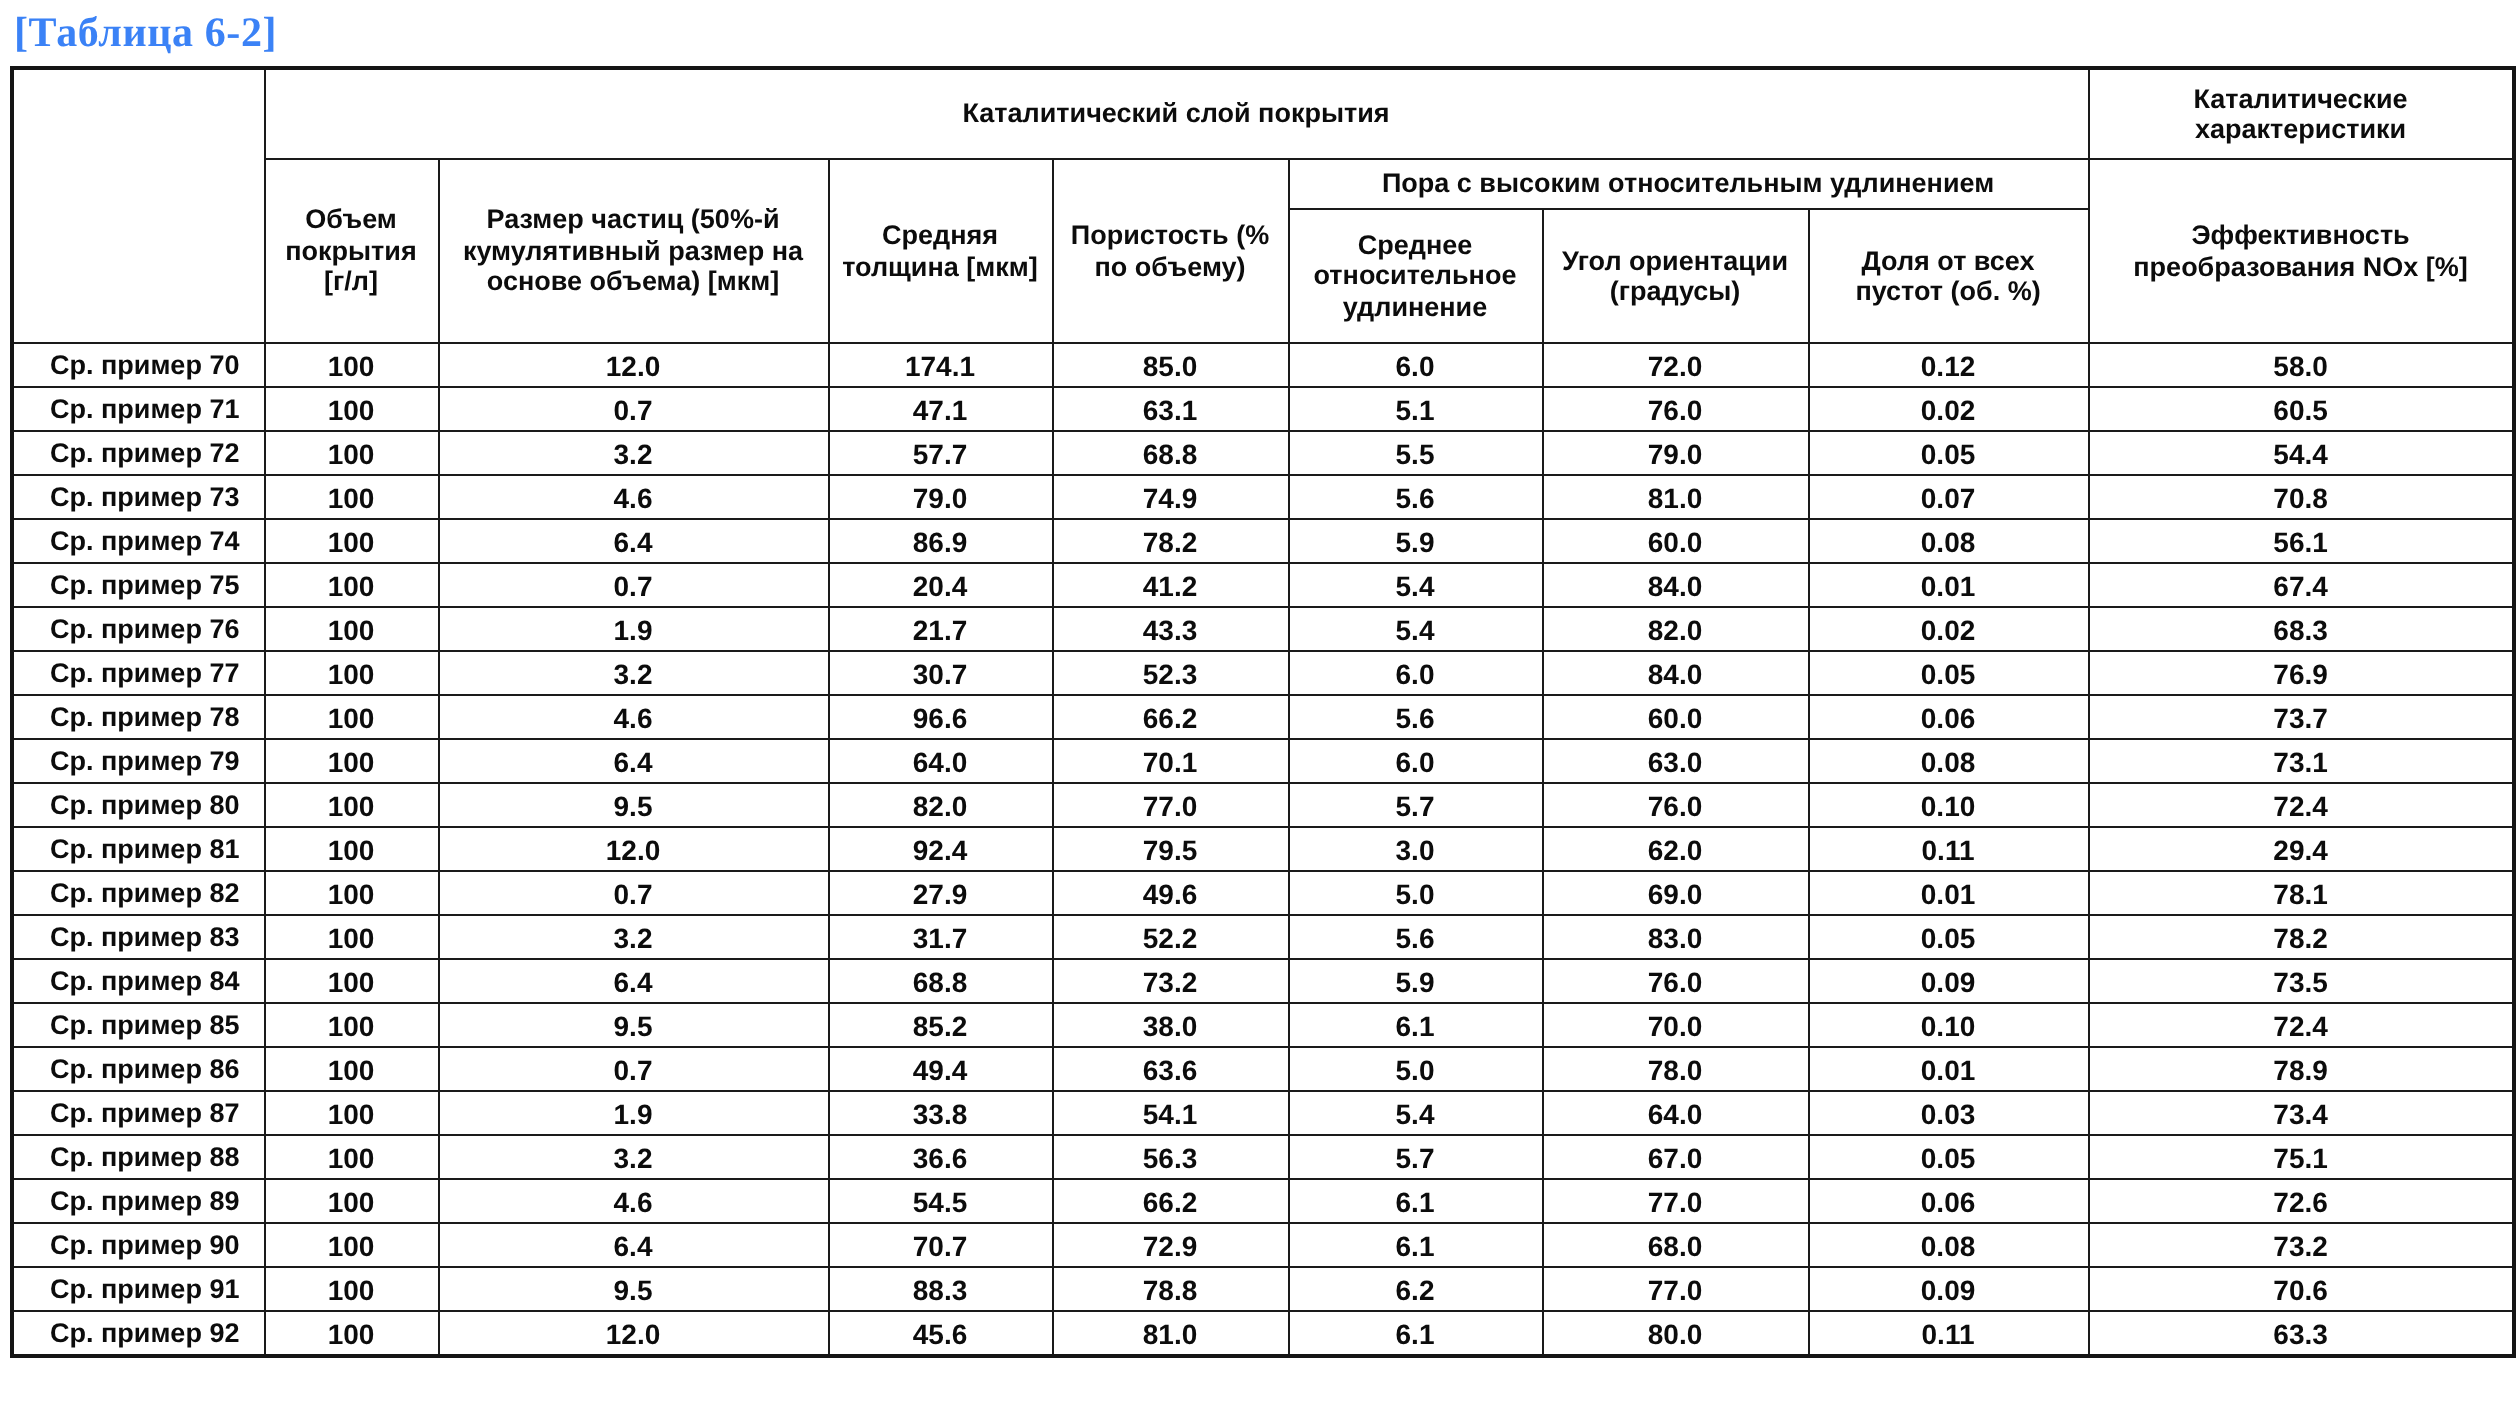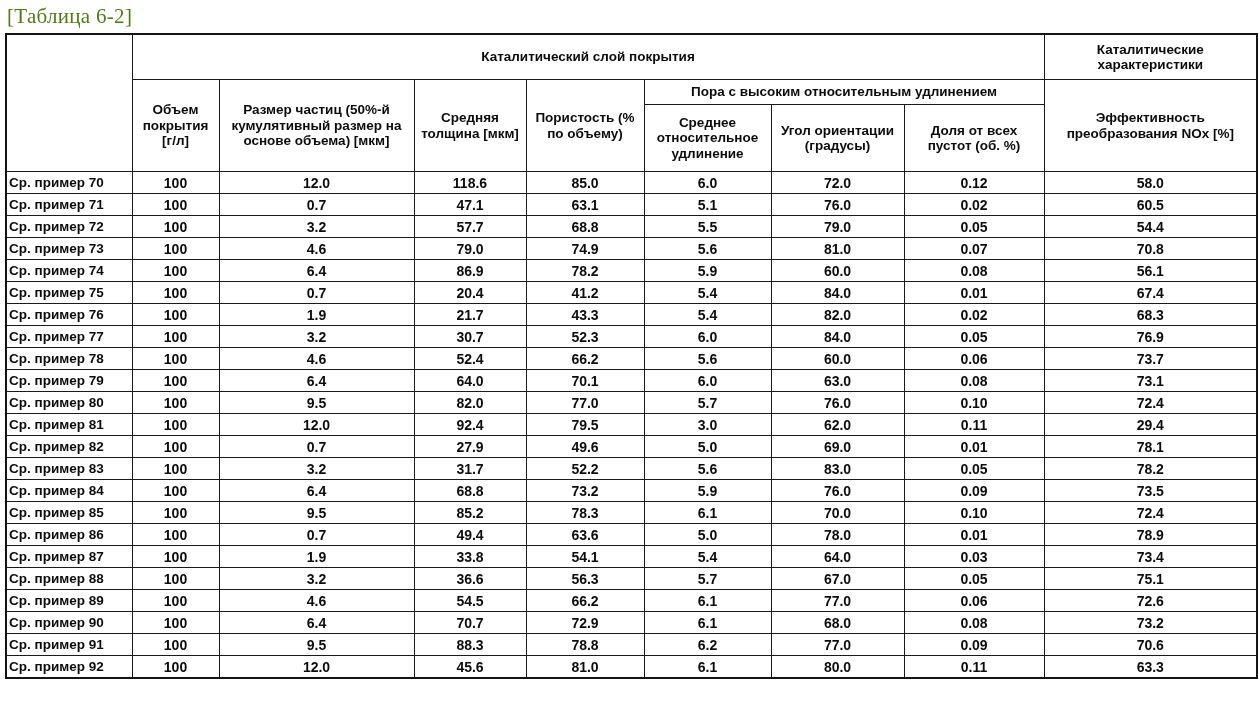--- a/index.html
+++ b/index.html
@@ -11,22 +11,22 @@
     width: 1259px;
     height: 711px;
     font-family: "Liberation Sans", sans-serif;
     color: #0d0d0d;
     position: relative;
     overflow: hidden;
   }
   .page-title {
     font-family: "Liberation Serif", serif;
     font-size: 21px;
-    font-weight: normal;
-    color: #4d7c0f;
+    font-weight: bold;
+    color: #3b82f6;
     margin: 4px 0 4px 7px;
     line-height: 1.2;
     letter-spacing: 0.3px;
   }
   table.data-table {
     border-collapse: collapse;
     table-layout: fixed;
     margin-left: 5px;
     width: 1251px;
     background: #86efac;
@@ -54,21 +54,21 @@
     font-weight: bold;
     text-align: center;
     vertical-align: middle;
     height: 21px;
     padding: 0 2px;
     line-height: 1;
     color: #0c0c0c;
   }
   .data-table tbody td.row-label {
     text-align: left;
-    padding-left: 2px;
+    padding-left: 18px;
     font-size: 13.5px;
     white-space: nowrap;
   }
 </style>
 </head>
 <body>
 
 <div class="page-title">[Таблица 6-2]</div>
 
 <table class="data-table">
@@ -101,21 +101,21 @@
       <th class="h-sub">Среднее относительное удлинение</th>
       <th>Угол ориентации (градусы)</th>
       <th>Доля от всех пустот (об. %)</th>
     </tr>
   </thead>
   <tbody>
       <tr>
         <td class="row-label">Ср. пример 70</td>
         <td>100</td>
         <td>12.0</td>
-        <td>118.6</td>
+        <td>174.1</td>
         <td>85.0</td>
         <td>6.0</td>
         <td>72.0</td>
         <td>0.12</td>
         <td>58.0</td>
       </tr>
       <tr>
         <td class="row-label">Ср. пример 71</td>
         <td>100</td>
         <td>0.7</td>
@@ -189,21 +189,21 @@
         <td>52.3</td>
         <td>6.0</td>
         <td>84.0</td>
         <td>0.05</td>
         <td>76.9</td>
       </tr>
       <tr>
         <td class="row-label">Ср. пример 78</td>
         <td>100</td>
         <td>4.6</td>
-        <td>52.4</td>
+        <td>96.6</td>
         <td>66.2</td>
         <td>5.6</td>
         <td>60.0</td>
         <td>0.06</td>
         <td>73.7</td>
       </tr>
       <tr>
         <td class="row-label">Ср. пример 79</td>
         <td>100</td>
         <td>6.4</td>
@@ -267,21 +267,21 @@
         <td>5.9</td>
         <td>76.0</td>
         <td>0.09</td>
         <td>73.5</td>
       </tr>
       <tr>
         <td class="row-label">Ср. пример 85</td>
         <td>100</td>
         <td>9.5</td>
         <td>85.2</td>
-        <td>78.3</td>
+        <td>38.0</td>
         <td>6.1</td>
         <td>70.0</td>
         <td>0.10</td>
         <td>72.4</td>
       </tr>
       <tr>
         <td class="row-label">Ср. пример 86</td>
         <td>100</td>
         <td>0.7</td>
         <td>49.4</td>

